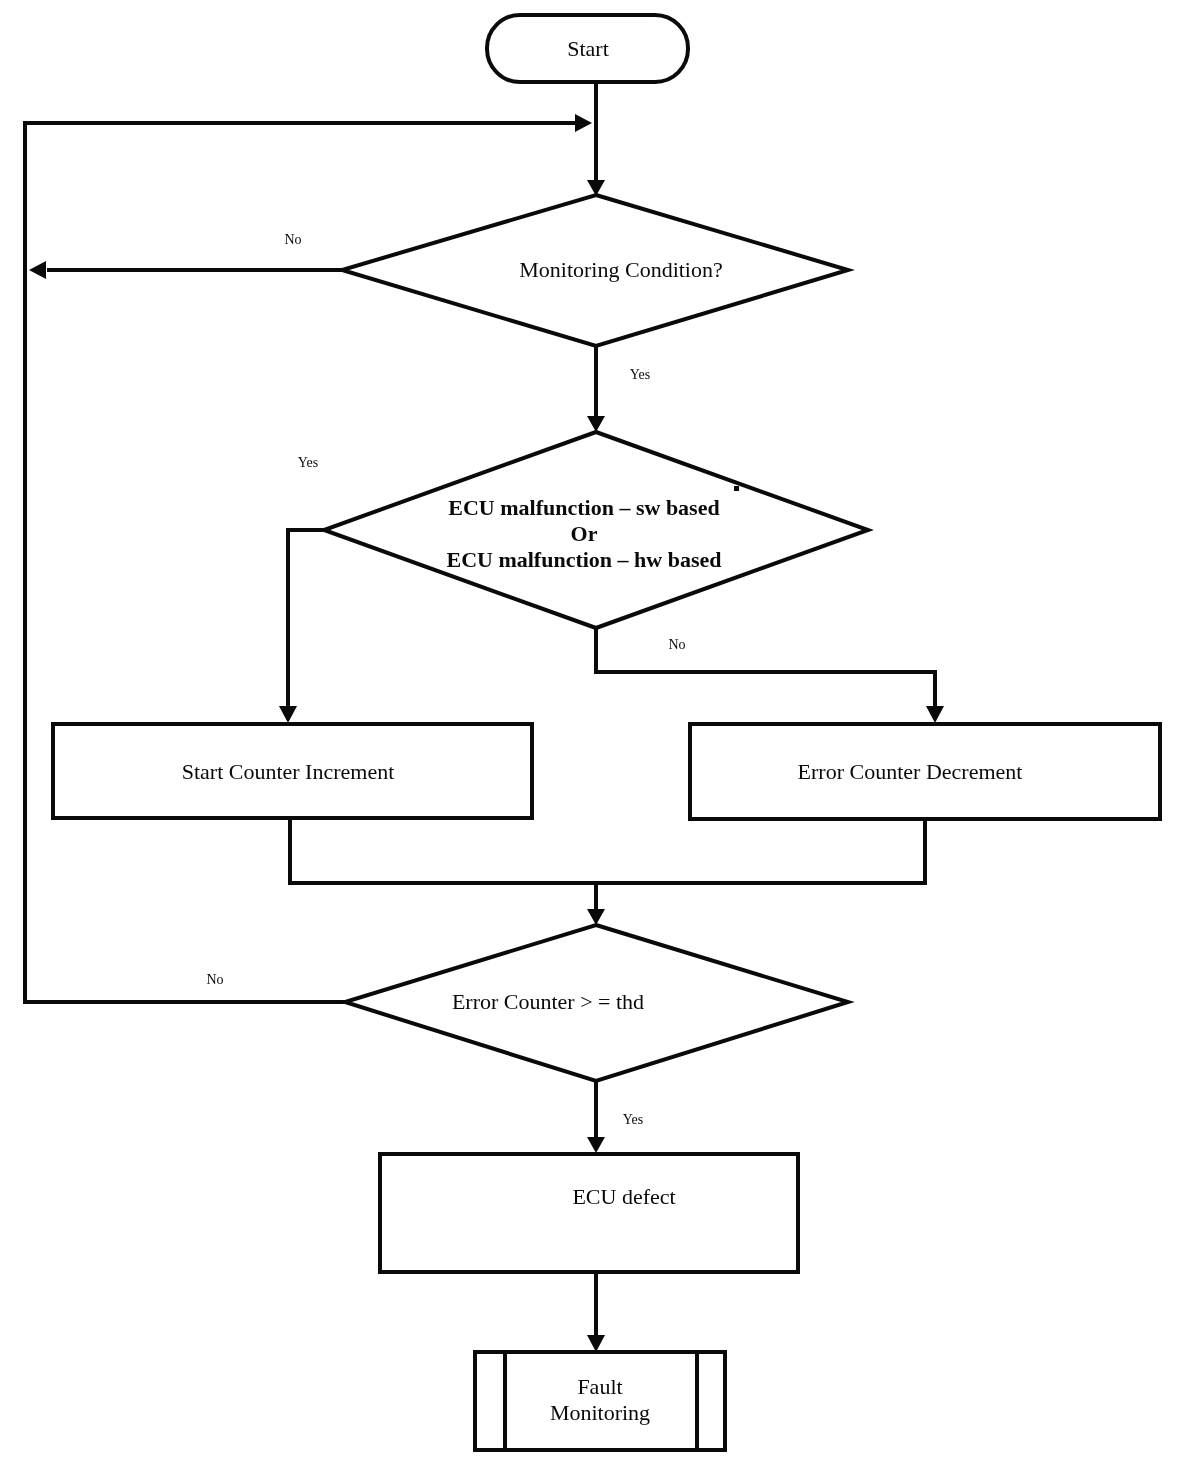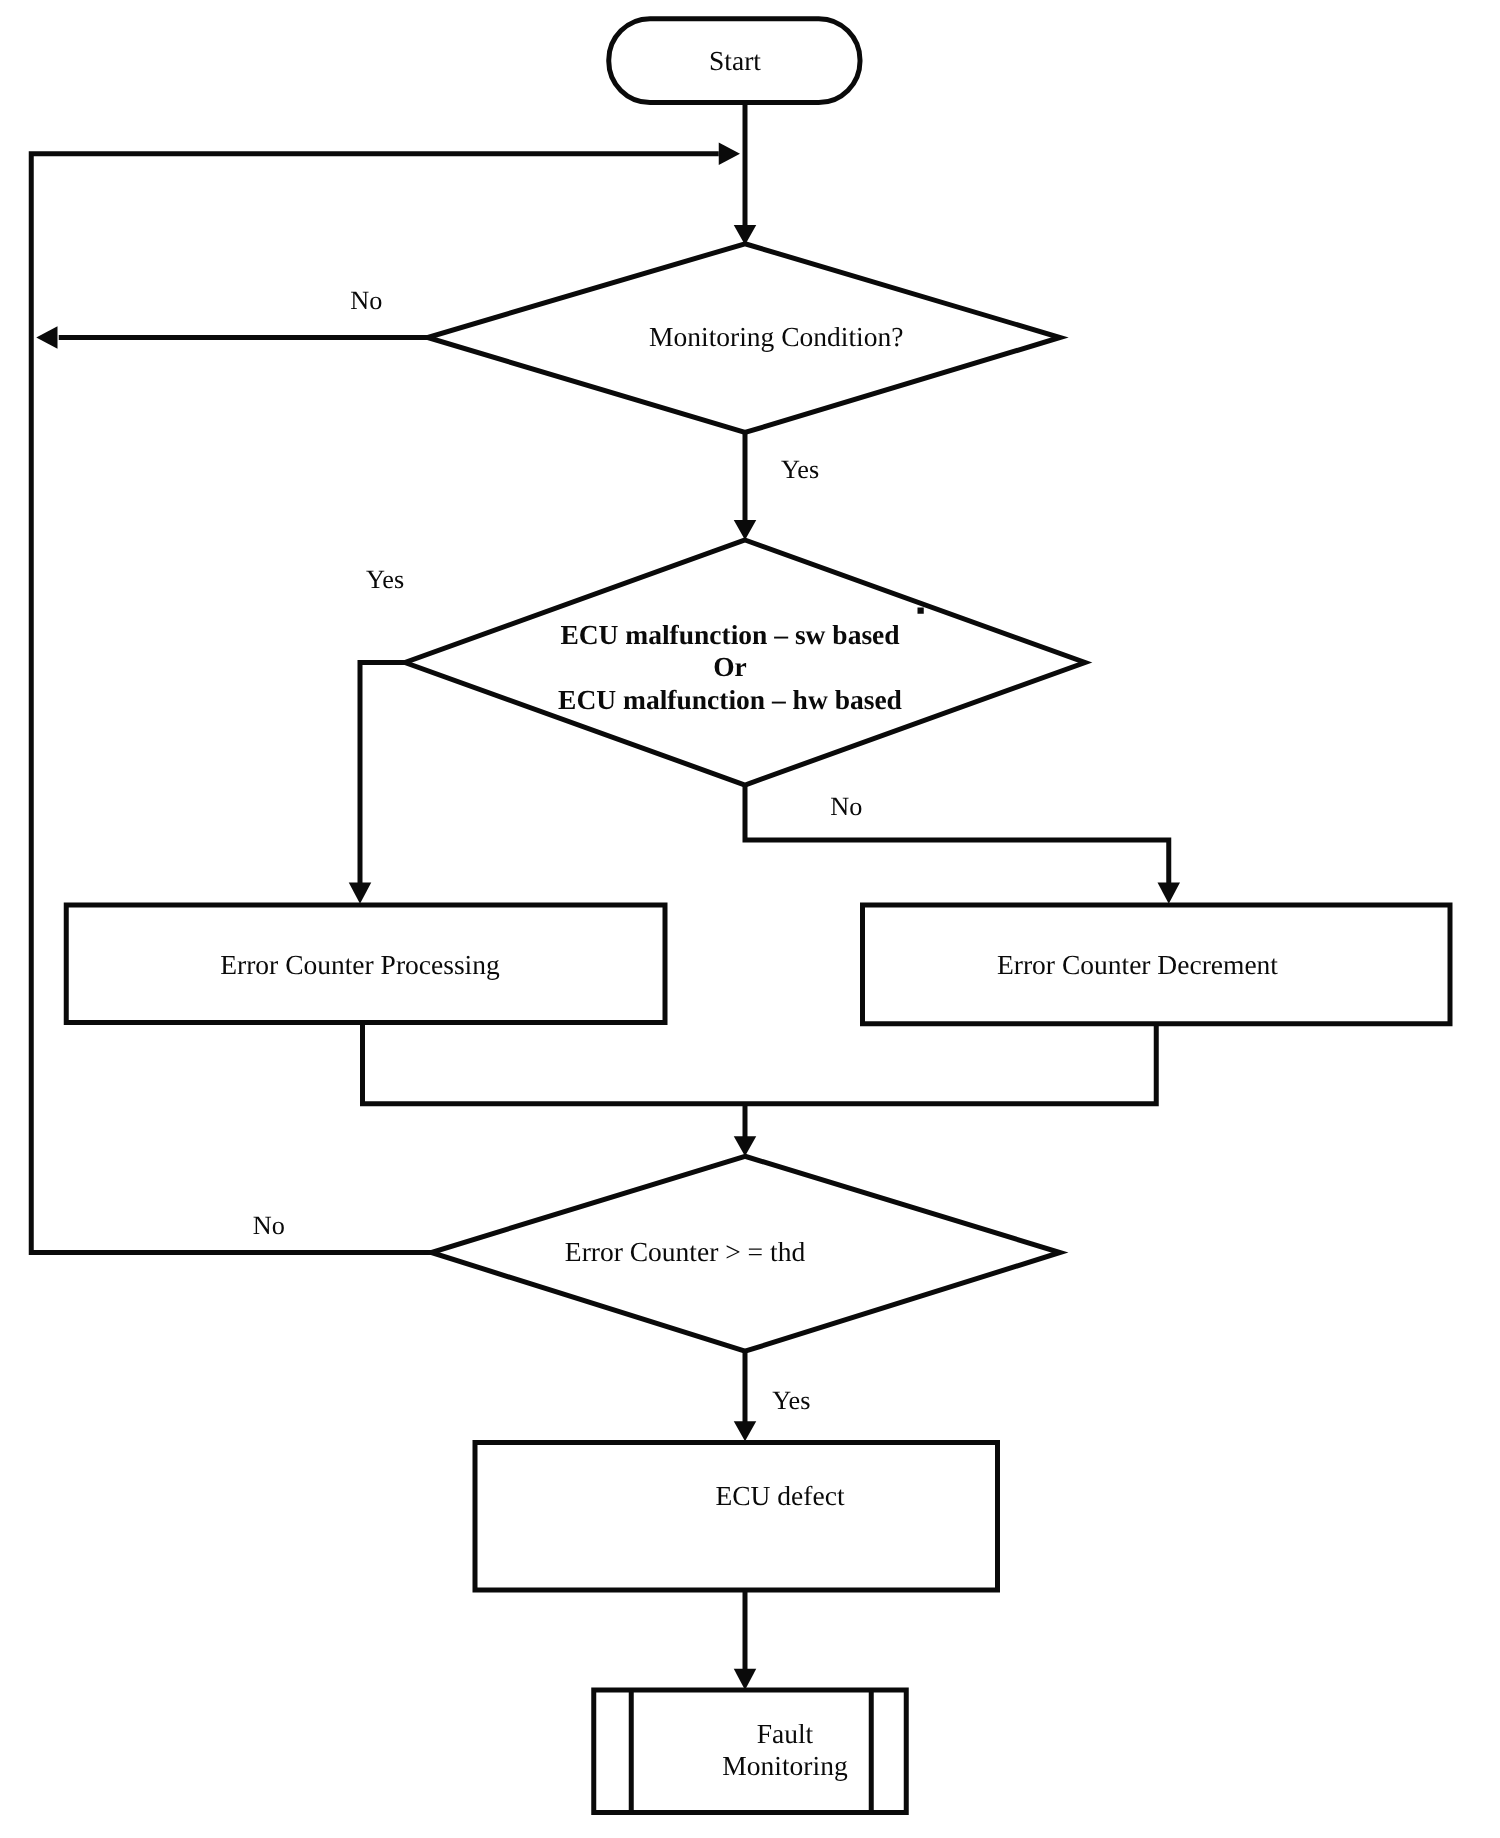--- a/index.html
+++ b/index.html
@@ -37,21 +37,21 @@
   .lbl {
     position: absolute;
     transform: translate(-50%, -50%);
     font-size: 22px;
     line-height: 26px;
     white-space: nowrap;
     text-align: center;
     color: #0a0a0a;
   }
   .lbl.small {
-    font-size: 21px;
+    font-size: 14px;
   }
 </style>
 </head>
 <body>
 
 <div id="canvas">
 
   <svg id="flow-svg" width="1200" height="1470" viewBox="0 0 1200 1470">
 
     <g>
@@ -133,30 +133,30 @@
   <div class="lbl" style="left:584px; top:534px;font-weight:bold;">
     <div>ECU malfunction – sw based</div>
     <div>Or</div>
     <div>ECU malfunction – hw based</div>
   </div>
 
   <div class="lbl small" style="left:308px; top:463px;">Yes</div>
 
   <div class="lbl small" style="left:677px; top:645px;">No</div>
 
-  <div class="lbl" style="left:288px; top:772px;">Error Counter Processing</div>
+  <div class="lbl" style="left:288px; top:772px;">Start Counter Increment</div>
 
   <div class="lbl" style="left:910px; top:772px;">Error Counter Decrement</div>
 
   <div class="lbl small" style="left:215px; top:980px;">No</div>
 
   <div class="lbl" style="left:548px; top:1002px;">Error Counter &gt; = thd</div>
 
   <div class="lbl small" style="left:633px; top:1120px;">Yes</div>
 
   <div class="lbl" style="left:624px; top:1197px;">ECU defect</div>
 
-  <div class="lbl" style="left:628px; top:1400px;">
+  <div class="lbl" style="left:600px; top:1400px;">
     <div>Fault</div>
     <div>Monitoring</div>
   </div>
 
 </div>
 
 </body></html>

